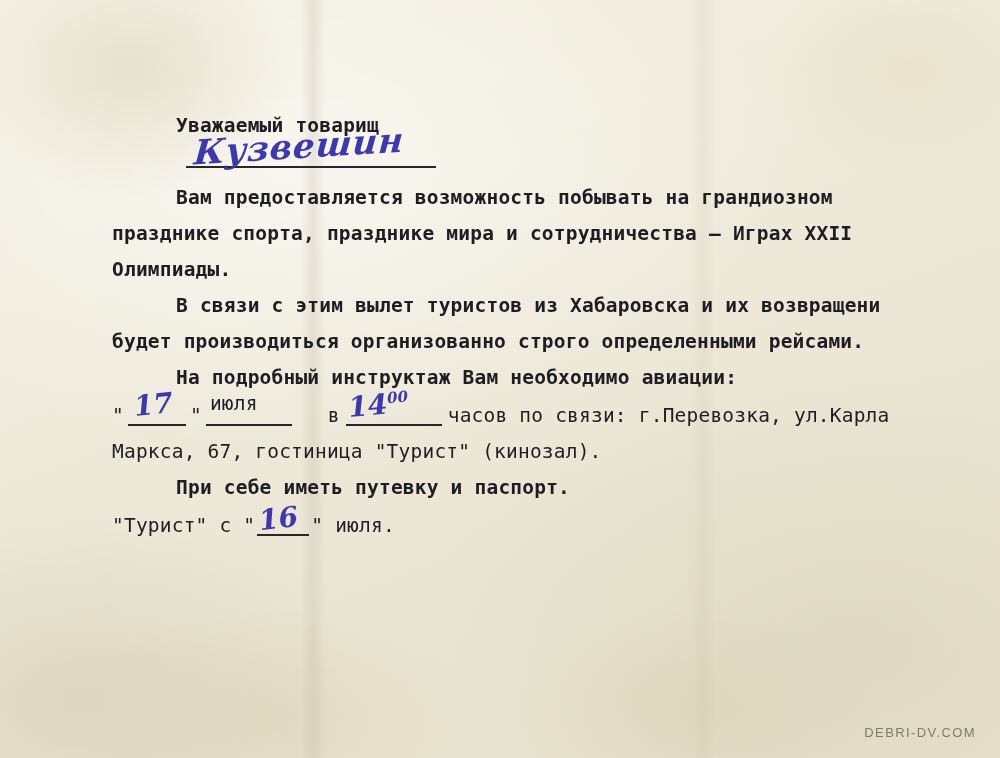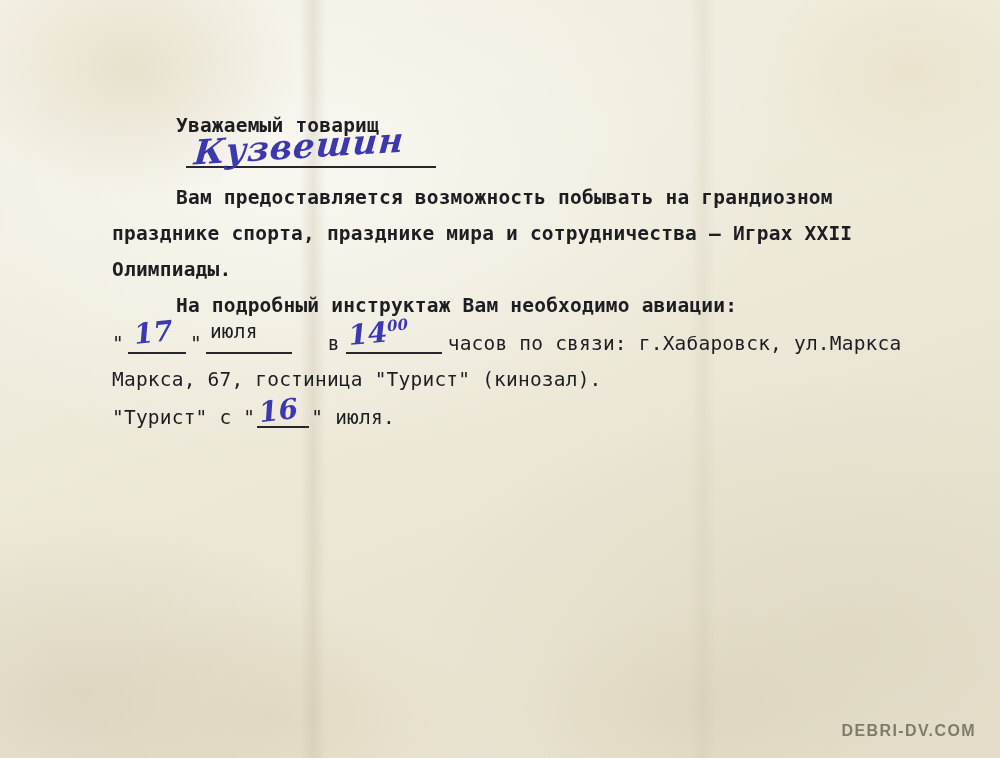--- a/index.html
+++ b/index.html
@@ -133,22 +133,22 @@
     transform: rotate(-7deg);
     white-space: nowrap;
   }
   .blank-day-small { width: 52px; margin: 0 2px; }
 
   .watermark {
     position: absolute;
     right: 24px;
     bottom: 18px;
     font-family: "Liberation Sans", sans-serif;
-    font-size: 16px;
-    font-weight: bold;
+    font-size: 13px;
+    font-weight: normal;
     letter-spacing: 1.4px;
     color: #6f6a5c;
     opacity: .85;
   }
 </style>
 </head>
 <body>
 
 <div class="page">
   <div class="stain s1"></div>
@@ -161,29 +161,31 @@
   <div class="doc-body">
 
     <div class="greet-line">
       <span class="greet-label">Уважаемый товарищ</span>
       <span class="blank-rule">
         <span class="hand hand-name">Кузвешин</span>
       </span>
     </div>
 
     <p class="para">Вам предоставляется возможность побывать на грандиозном празднике спорта, празднике мира и сотрудничества – Играх XXII Олимпиады.</p>
+    <p class="para">В связи с этим вылет туристов из Хабаровска и их возвращени будет производиться организованно строго определенными рейсами.</p>
     <p class="para">На подробный инструктаж Вам необходимо авиации:</p>
 
     <div class="line-block">
       <span>"</span><span class="inline-blank blank-day"><span class="hand hand-inline">17</span></span><span>"</span><span class="inline-blank blank-month"><span style="position:absolute;left:4px;bottom:2px;">июля</span></span>
       &nbsp;&nbsp;<span>в</span><span class="inline-blank blank-time"><span class="hand hand-time"><span>14</span><sup>00</sup></span></span><span>часов по связи:</span>
-      <span>г.Хабаровск, ул.Маркса</span>
+      <span>г.Перевозка, ул.Карла</span>
     </div>
     <div>Маркса, 67, гостиница "Турист" (кинозал).</div>
 
+    <p class="para">При себе иметь путевку и паспорт.</p>
 
     <div class="line-block">
       <span>"Турист" с "</span><span class="inline-blank blank-day-small"><span class="hand hand-day-small">16</span></span><span>" июля.</span>
     </div>
 
   </div>
 
   <div class="watermark">DEBRI-DV.COM</div>
 </div>
 

